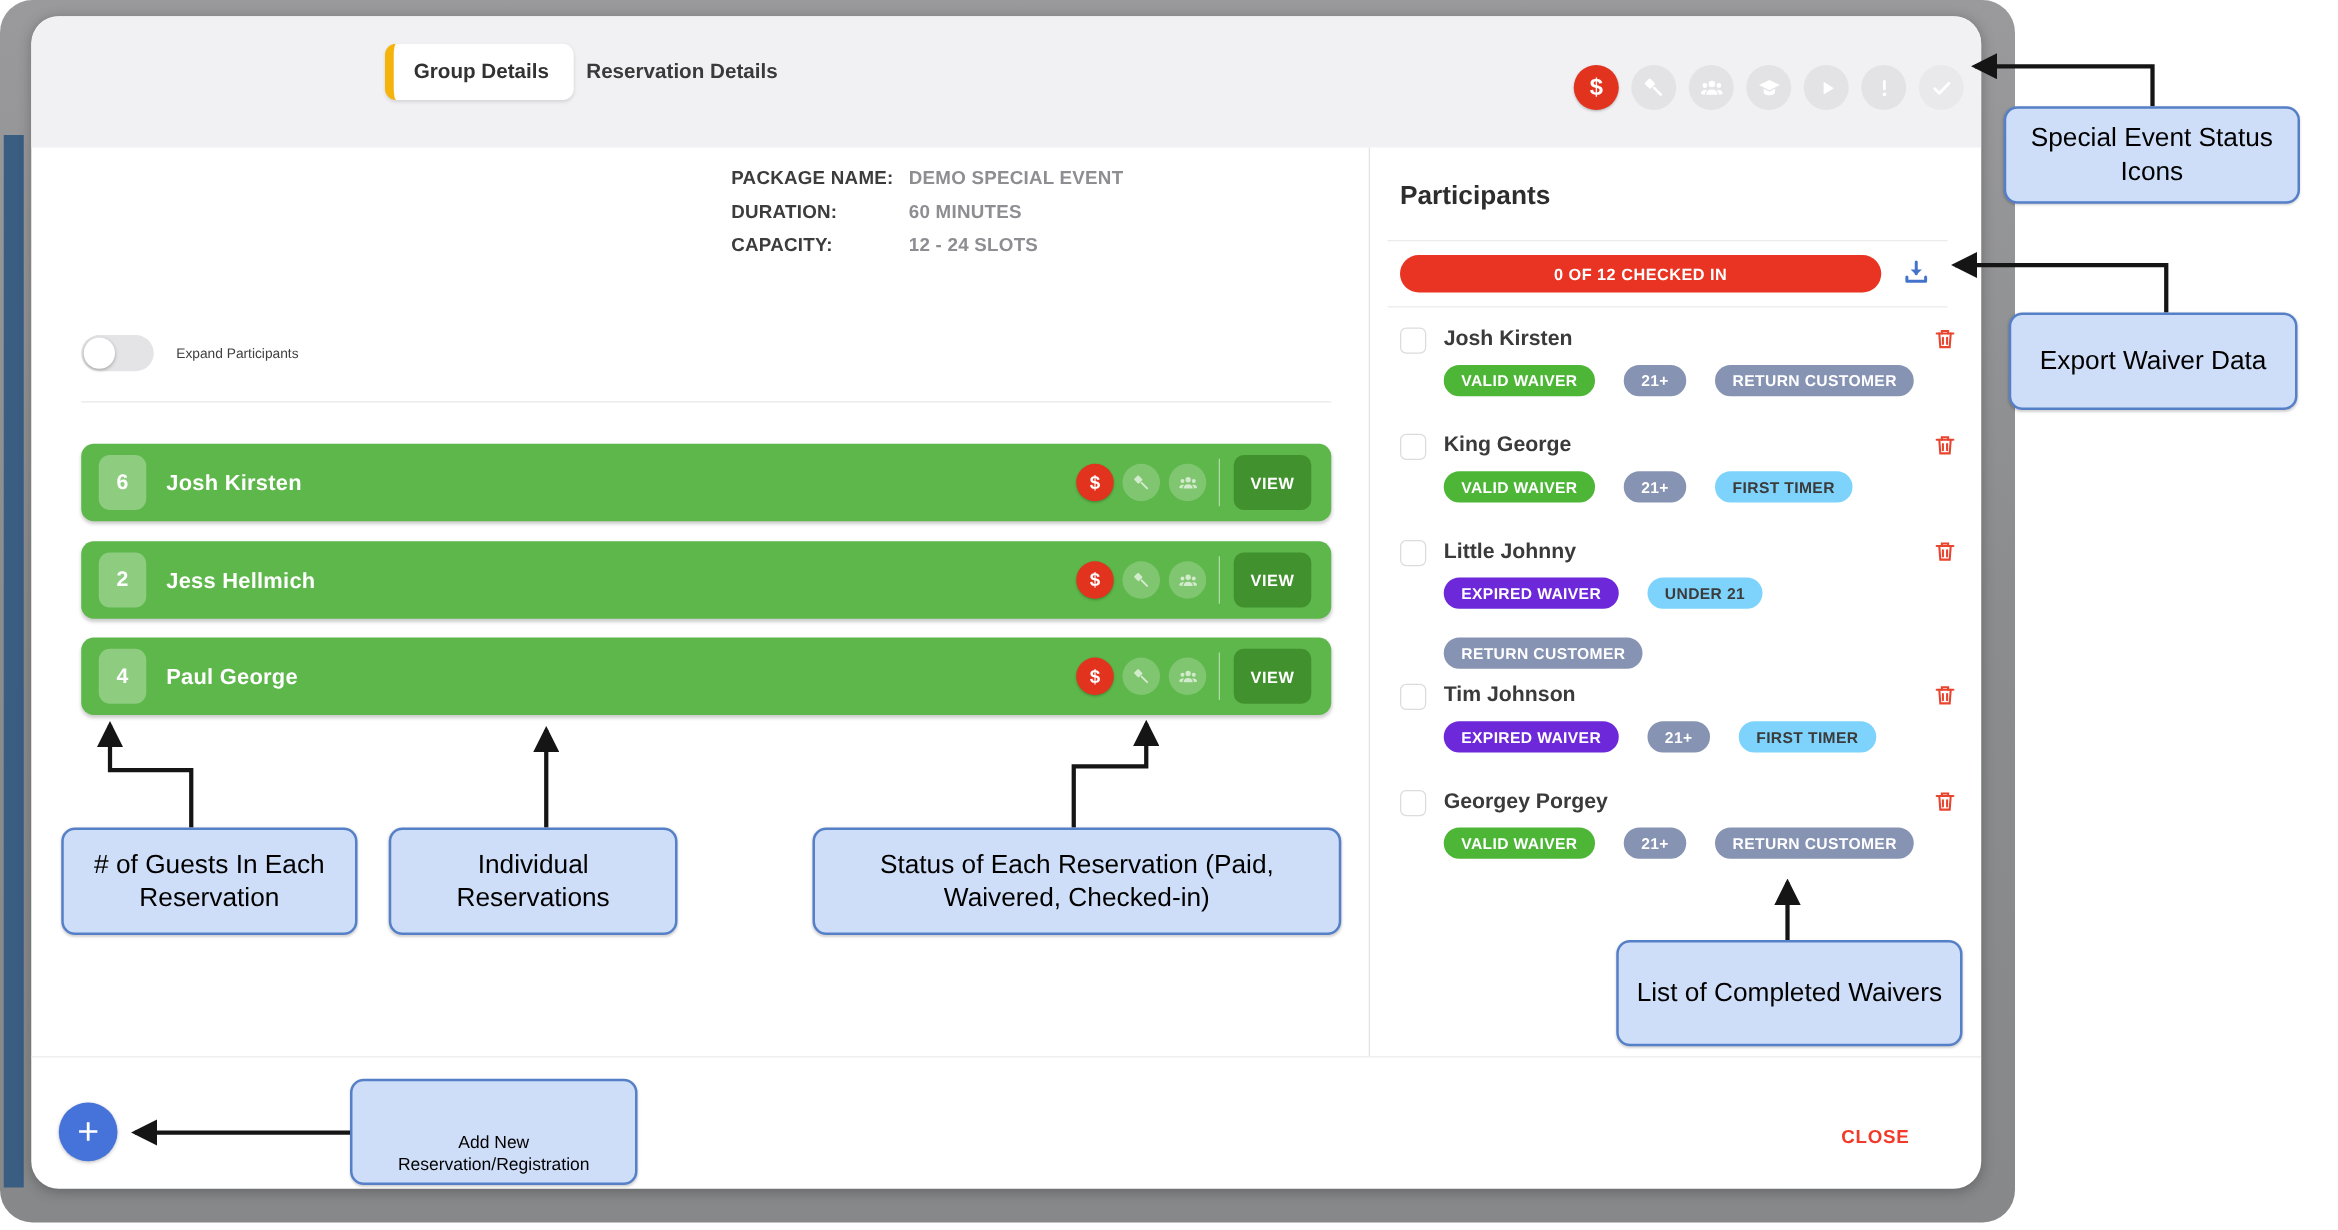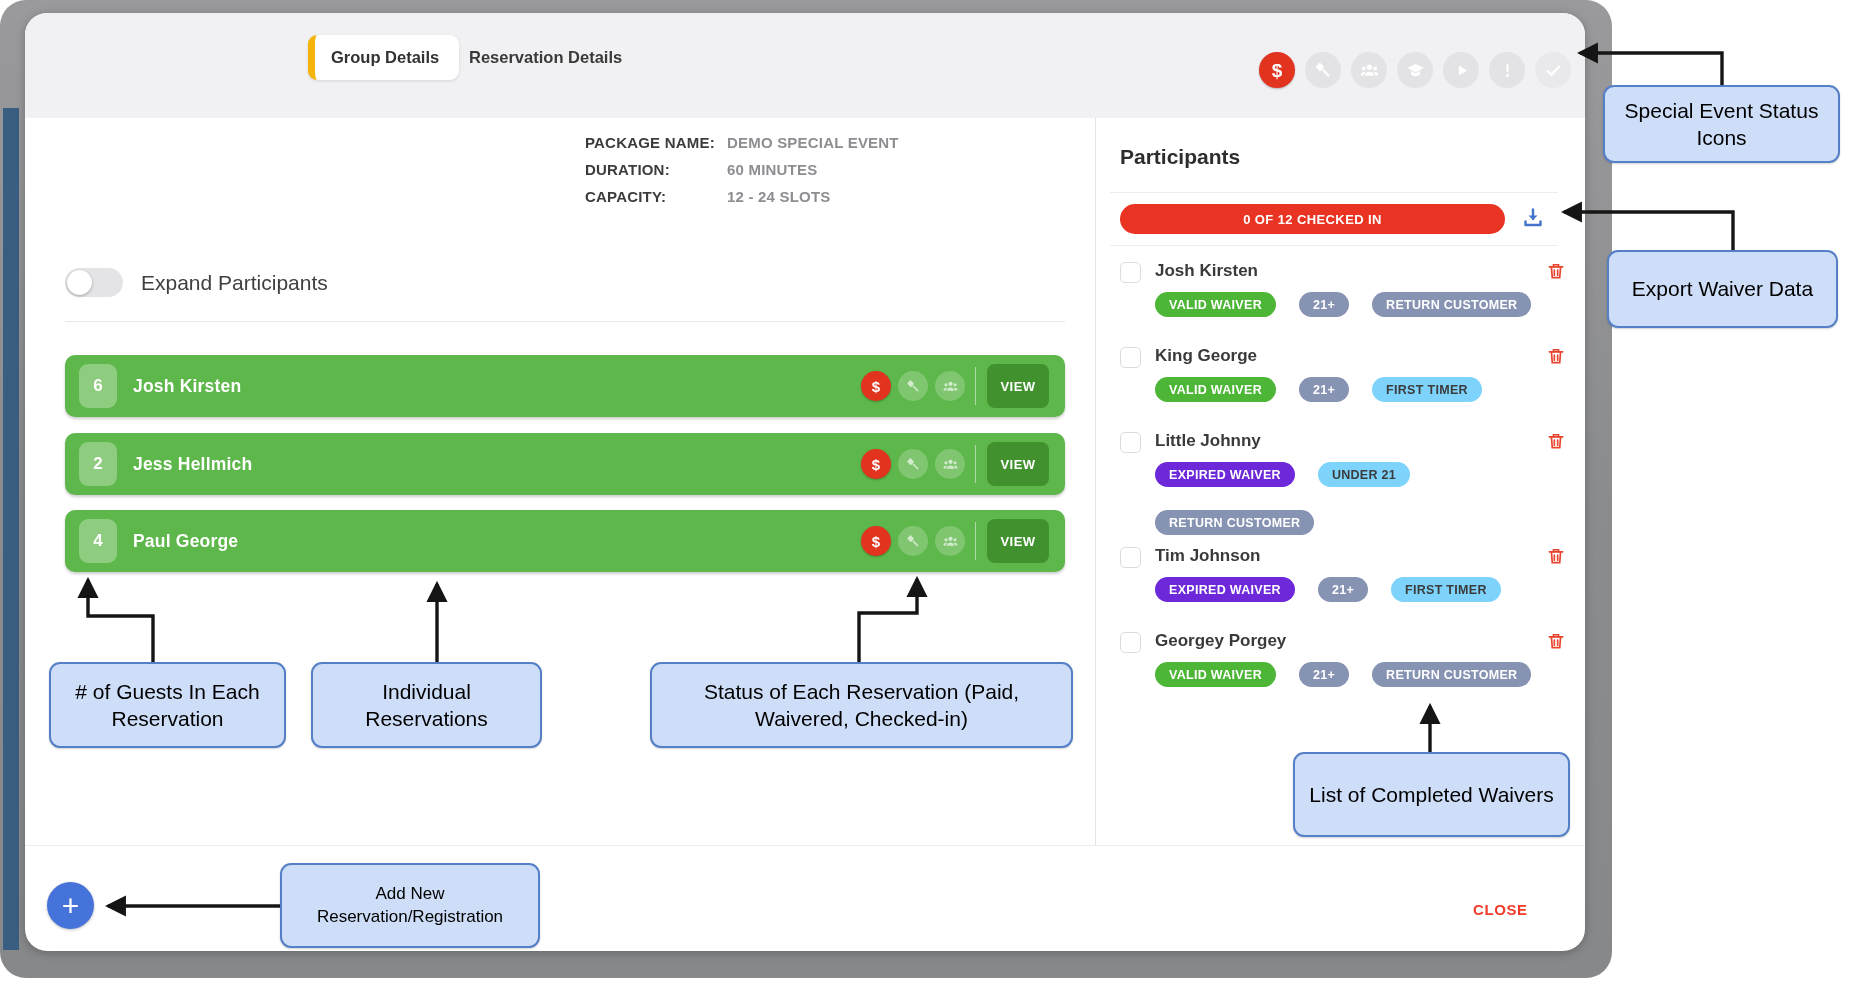--- a/index.html
+++ b/index.html
@@ -40,21 +40,21 @@
   .dlabel { font-size:15px; font-weight:800; color:#3c3c3c; letter-spacing:.2px; }
   .details-col.a .dlabel { min-width:135px; }
   .details-col.b .dlabel { min-width:130px; }
   .dvalue { font-size:15px; font-weight:700; color:#8e8e92; margin-left:12px; letter-spacing:.2px; }
 
   
   .toggle-row { position:absolute; left:40px; top:255px; display:flex; align-items:center; }
   .toggle { position:relative; width:58px; height:29px; background:#e4e4e6; border-radius:15px; cursor:pointer; }
   .toggle .knob { position:absolute; left:2px; top:2px; width:25px; height:25px; border-radius:50%;
                   background:#fff; box-shadow:0 1px 3px rgba(0,0,0,.3); }
-  .toggle-label { margin-left:18px; font-size:21px; color:#3f3f3f;text-align:right; }
+  .toggle-label { margin-left:18px; font-size:11px; color:#3f3f3f;text-align:right; }
 
   .hdivider { position:absolute; left:40px; width:1000px; height:1px; background:#e8e8e8; }
   .vdivider { position:absolute; left:1070px; top:105px; height:727px; width:1px; background:#e4e4e6; }
 
   
   .resbar { position:absolute; left:40px; width:1000px; height:62px; background:#5db74a;
             border-radius:10px; box-shadow:0 2px 3px rgba(0,0,0,.2); cursor:pointer; }
   .res-count { position:absolute; left:14px; top:9px; width:38px; height:44px; border-radius:9px;
                background:rgba(255,255,255,.30); color:#fff; font-size:17px; font-weight:800;
                display:flex; align-items:center; justify-content:center; }
@@ -420,17 +420,17 @@
     </div>
   <div class="callout" style="left:311px;  top:662px; width:231px; height:86px;">
       <span>Individual Reservations</span>
     </div>
   <div class="callout" style="left:650px;  top:662px; width:423px; height:86px;">
       <span>Status of Each Reservation (Paid, Waivered, Checked-in)</span>
     </div>
   <div class="callout" style="left:1293px; top:752px; width:277px; height:85px;">
       <span>List of Completed Waivers</span>
     </div>
-  <div class="callout" style="left:280px;  top:863px; width:260px; height:85px; font-size:17px;">
+  <div class="callout" style="left:280px;  top:863px; width:230px; height:85px; font-size:14px;align-items:flex-end;">
       <span>Add New Reservation/Registration</span>
     </div>
 
 </div>
 
 </body></html>

